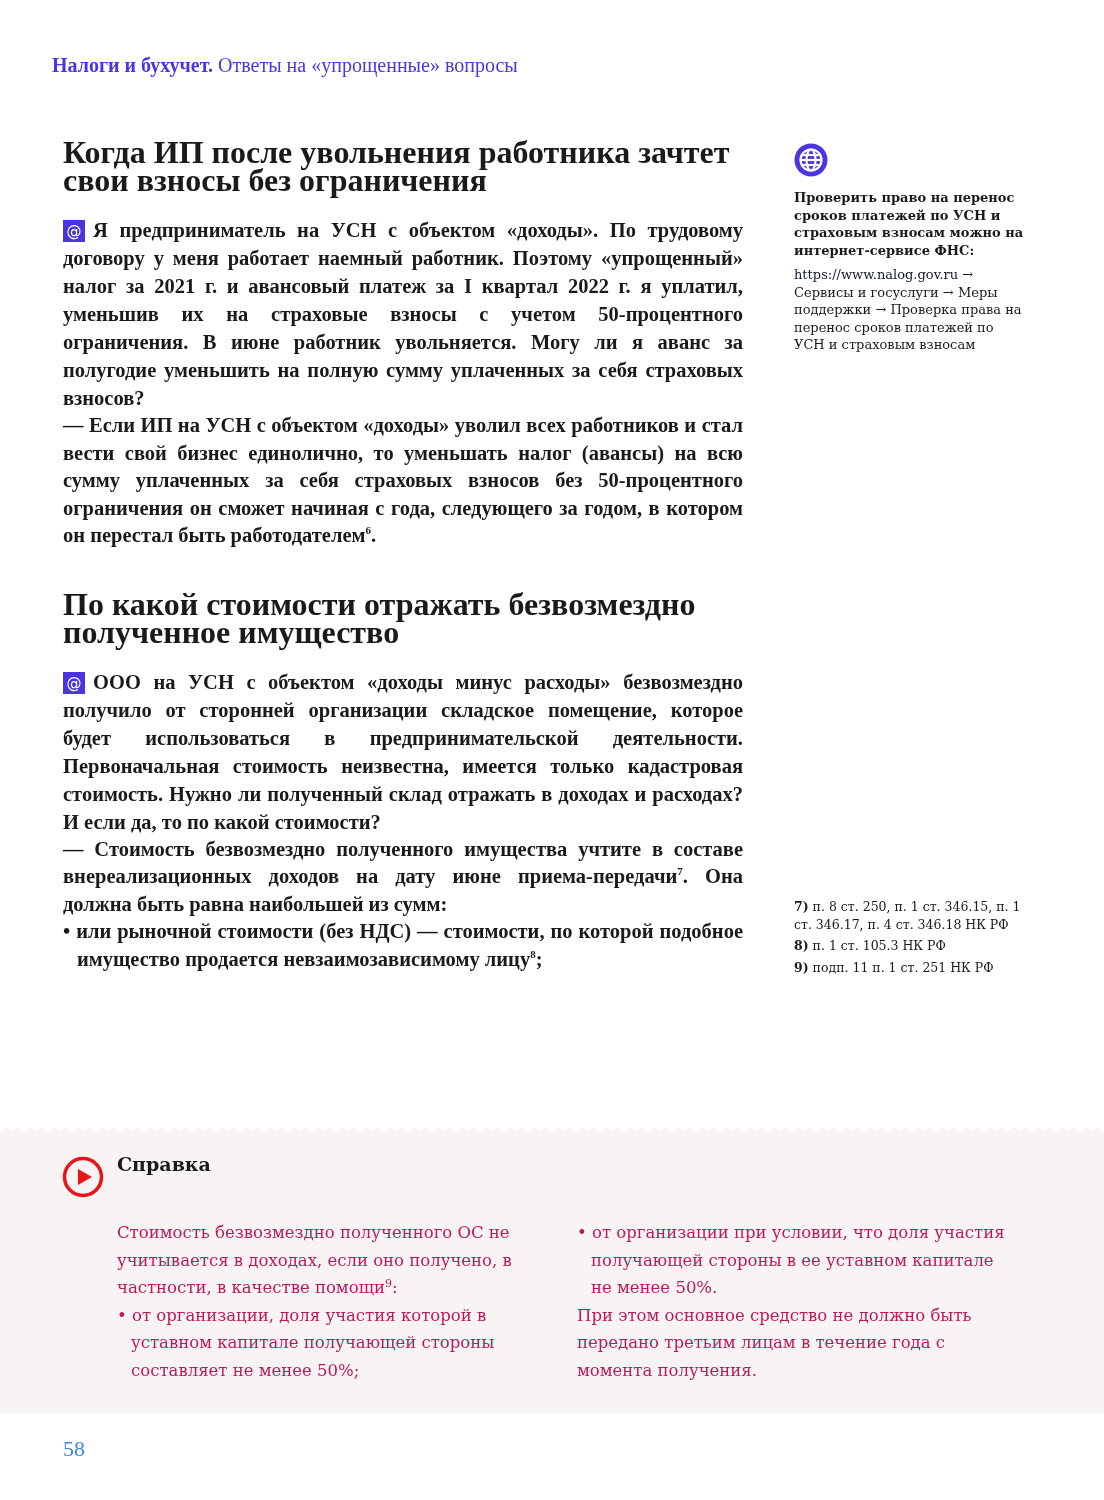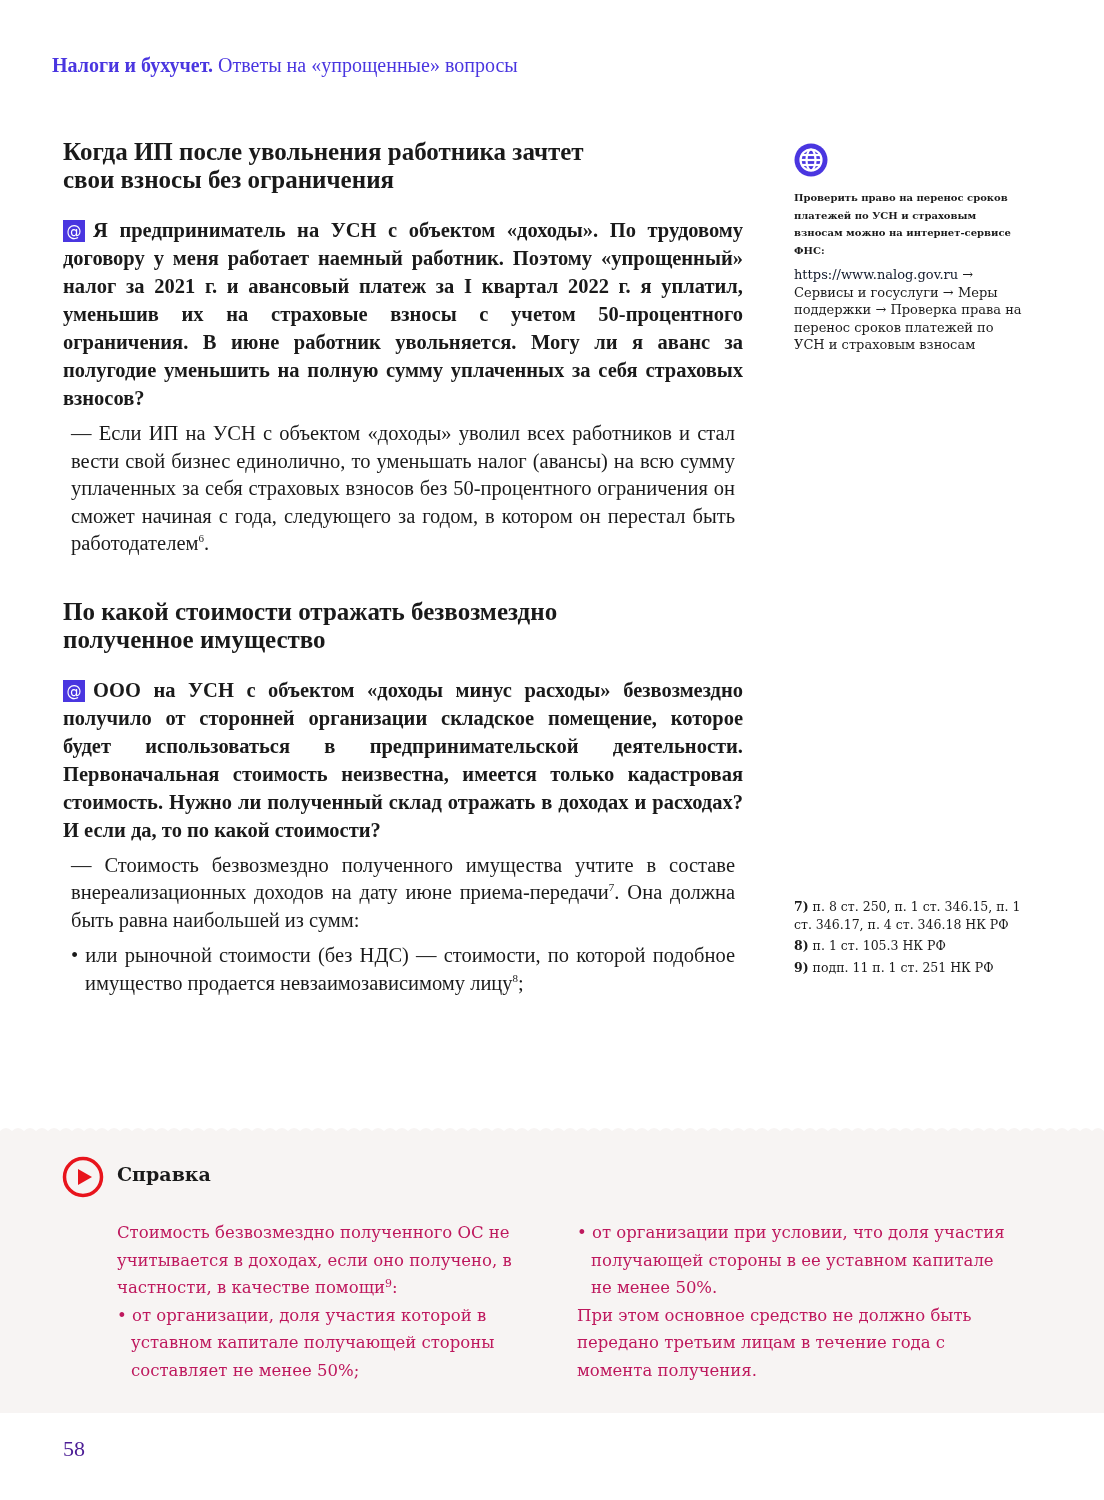--- a/index.html
+++ b/index.html
@@ -7,61 +7,61 @@
     width: 1104px; height: 1500px; position: relative; background: #ffffff;
     font-family: "DejaVu Serif", "Liberation Serif", serif; color: #1a1a1a; overflow: hidden;
   }
   .running-head {
     position: absolute; left: 52px; top: 54px; font-size: 20px; color: #4a36e0;
     font-family: "Liberation Serif", serif;
   }
   .running-head b { font-weight: bold; }
   .main { position: absolute; left: 63px; top: 138px; width: 680px; }
   .h2 {
-    font-family: "Liberation Serif", serif; font-weight: bold; font-size: 25px;
+    font-family: "Liberation Serif", serif; font-weight: bold; font-size: 32px;
     line-height: 28px; margin: 0 0 22px 0; color: #1a1a1a;
   }
   .question {
     font-family: "Liberation Serif", serif; font-weight: bold; font-size: 20.5px;
     line-height: 28px; text-align: justify; margin: 0;
   }
   .at {
     display: inline-block; width: 22px; height: 22px; background: #4a36e0; color: #fff;
     font-family: "DejaVu Sans", sans-serif; font-size: 15px; line-height: 22px; text-align: center;
     vertical-align: 1px; margin-right: 8px; font-weight: normal;
   }
   .answer {
     font-family: "Liberation Serif", serif; font-size: 20.5px; line-height: 27.5px;
-    text-align: justify; margin: 8px;
+    text-align: justify; margin: 0; font-weight: bold;
   }
   .indent { text-indent: 27px; }
   sup { font-size: 11px; line-height: 0; }
   .section2 { margin-top: 40px; }
   .bullet { padding-left: 14px; text-indent: -14px; }
   .sidebar { position: absolute; left: 794px; top: 143px; width: 230px; }
   .globe { width: 34px; height: 34px; }
   .side-bold {
-    font-family: "DejaVu Serif", serif; font-weight: bold; font-size: 10px; line-height: 17.5px;
+    font-family: "DejaVu Serif", serif; font-weight: bold; font-size: 13px; line-height: 17.5px;
     margin-top: 8px;
   }
   .side-text { font-family: "DejaVu Serif", serif; font-size: 13px; line-height: 17.5px; margin-top: 7px; }
   .link { color: #0f172a; }
   .footnotes { position: absolute; left: 794px; top: 898px; width: 235px; font-size: 12.5px; line-height: 17.5px; font-family: "DejaVu Serif", serif; }
   .footnote { margin-bottom: 4px; }
   .footnote b { font-weight: bold; }
   .refbox {
     position: absolute; left: 0; top: 1131px; width: 1104px; height: 282px; background: #f7f4f3;
   }
   .wave { position: absolute; left: 0; top: -6px; width: 1104px; height: 8px; }
   .ref-icon { position: absolute; left: 62px; top: 25px; width: 42px; height: 42px; }
-  .ref-title { position: absolute; left: 117px; top: 32px; font-family: "DejaVu Serif", serif; font-weight: bold; font-size: 19px; }
+  .ref-title { position: absolute; left: 117px; top: 22px; font-family: "DejaVu Serif", serif; font-weight: bold; font-size: 19px; }
   .ref-col { position: absolute; top: 88px; width: 428px; font-family: "DejaVu Serif", serif; font-size: 16.5px; line-height: 27.5px; color: #be185d; }
   .ref-left { left: 117px; }
   .ref-right { left: 577px; }
-  .page-num { position: absolute; left: 63px; top: 1436px; font-family: "Liberation Serif", serif; font-size: 22px; color: #4c1d95; }
+  .page-num { position: absolute; left: 63px; top: 1436px; font-family: "Liberation Serif", serif; font-size: 22px; color: #3b82f6; }
 </style>
 </head>
 <body>
 
 <div class="running-head">
   <b>Налоги и бухучет.</b>
   <span>Ответы на «упрощенные» вопросы</span>
 </div>
 
 <div class="main">

